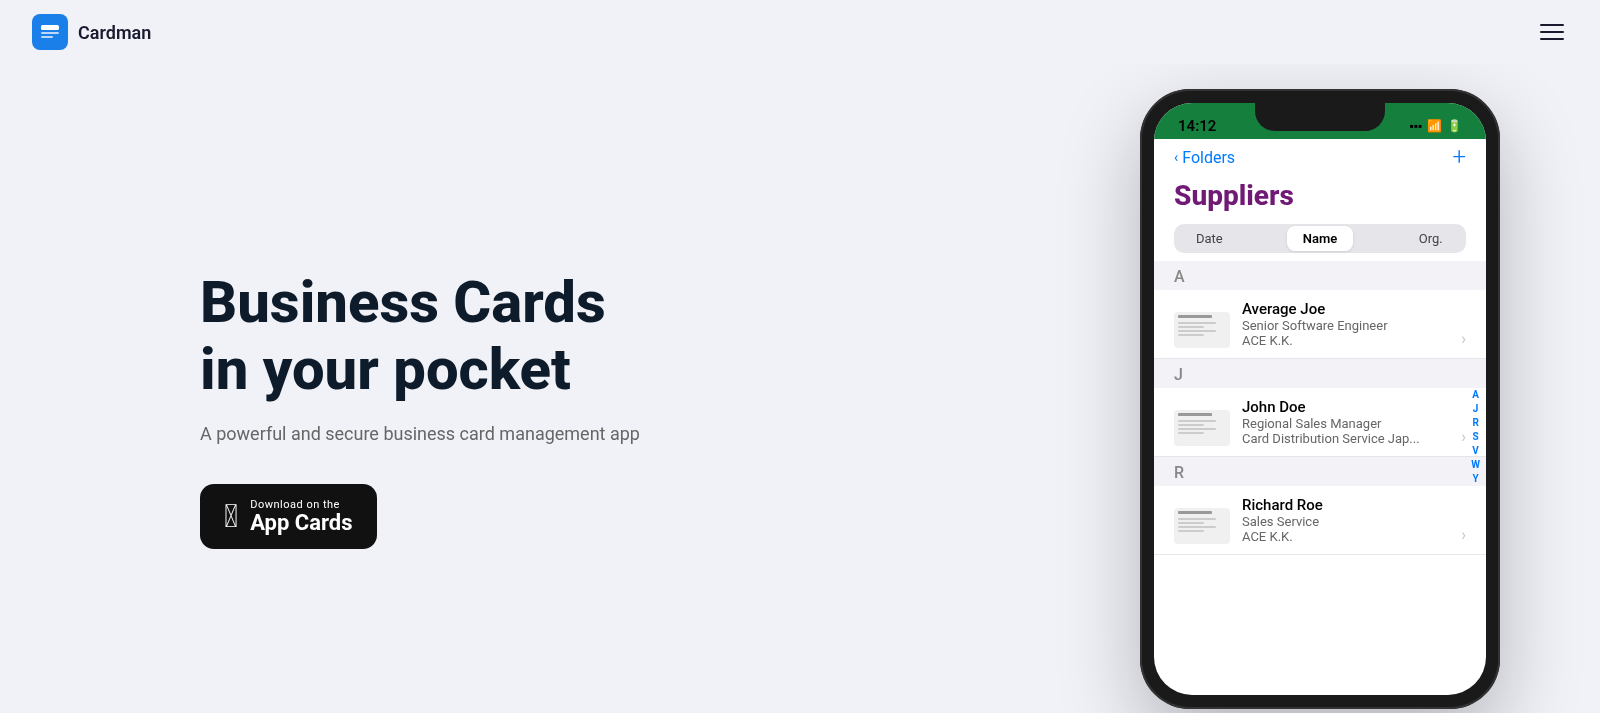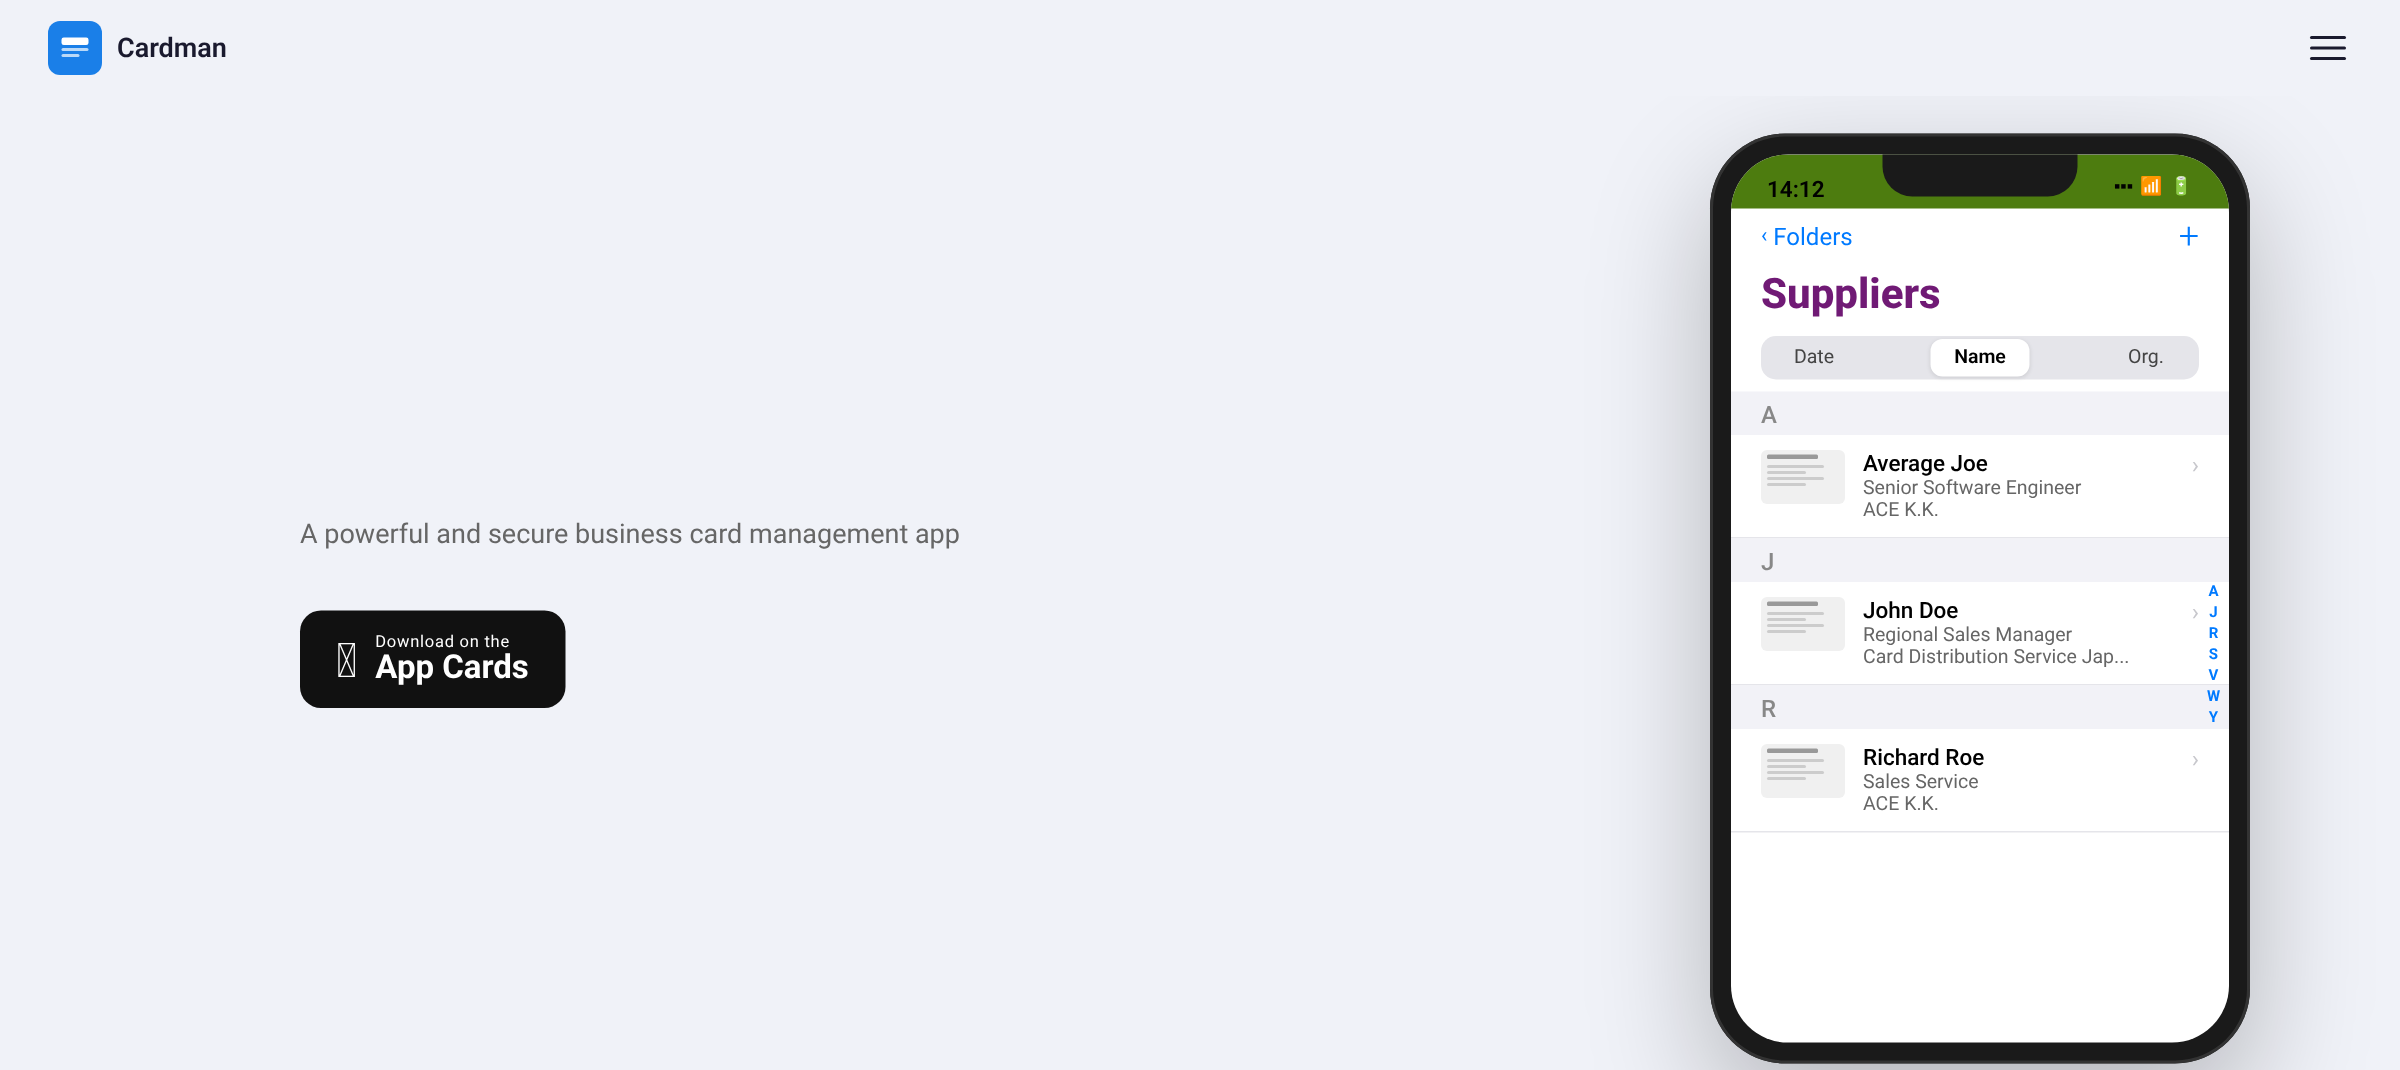--- a/index.html
+++ b/index.html
@@ -148,23 +148,23 @@
       width: 100%;
       height: 100%;
       background: #fff;
       border-radius: 38px;
       overflow: hidden;
       position: relative;
     }
     .phone-status-bar {
       display: flex;
       justify-content: space-between;
-      align-items: flex-start;
+      align-items: center;
       padding: 14px 24px 4px;
-      background: #4d7c0f;
+      background: #15803d;
     }
     .status-time {
       font-size: 15px;
       font-weight: 600;
       color: #000;
     }
     .status-icons {
       display: flex;
       align-items: center;
       gap: 5px;
@@ -222,21 +222,21 @@
     }
     .section-header {
       padding: 6px 20px 4px;
       font-size: 16px;
       font-weight: 500;
       color: #888;
       background: #f2f2f7;
     }
     .contact-item {
       display: flex;
-      align-items: flex-start;
+      align-items: flex-end;
       padding: 10px 20px;
       background: #fff;
       border-bottom: 1px solid #e5e5ea;
       gap: 12px;
     }
     .contact-card-thumb {
       width: 56px;
       height: 36px;
       background: #f0f0f0;
       border-radius: 4px;
@@ -316,20 +316,24 @@
   </div>
   <button class="hamburger-btn" aria-label="Menu">
     <span></span>
     <span></span>
     <span></span>
   </button>
 </nav>
 
 <section class="hero">
   <div class="hero-text">
+    <h1 class="hero-title">
+      <span>Business Cards</span><br>
+      <span>in your pocket</span>
+    </h1>
     <p class="hero-subtitle">A powerful and secure business card management app</p>
     <a class="app-store-btn" href="#">
       <span class="apple-icon"></span>
       <div class="app-store-text">
         <span class="small-text">Download on the</span>
         <span class="big-text">App Cards</span>
       </div>
     </a>
   </div>
 

